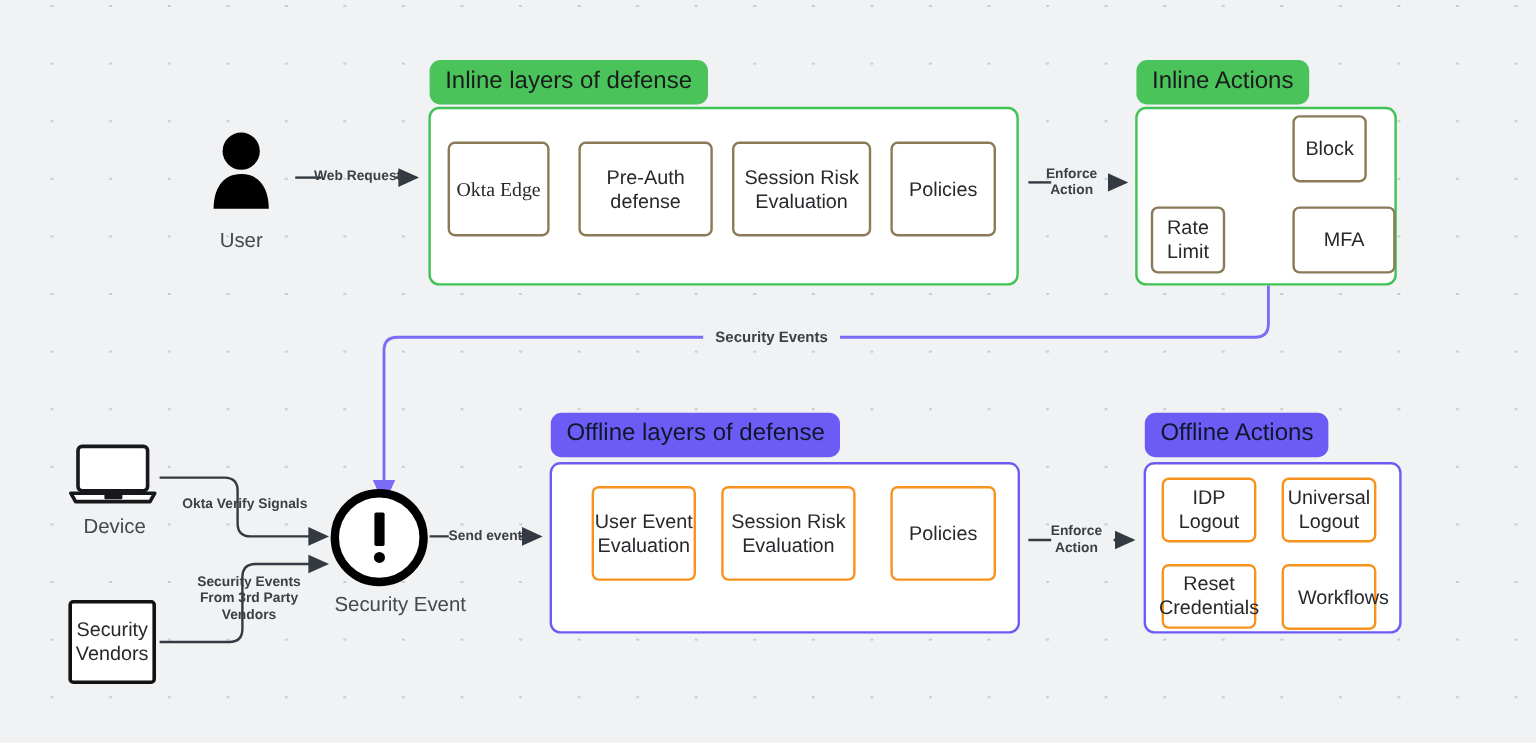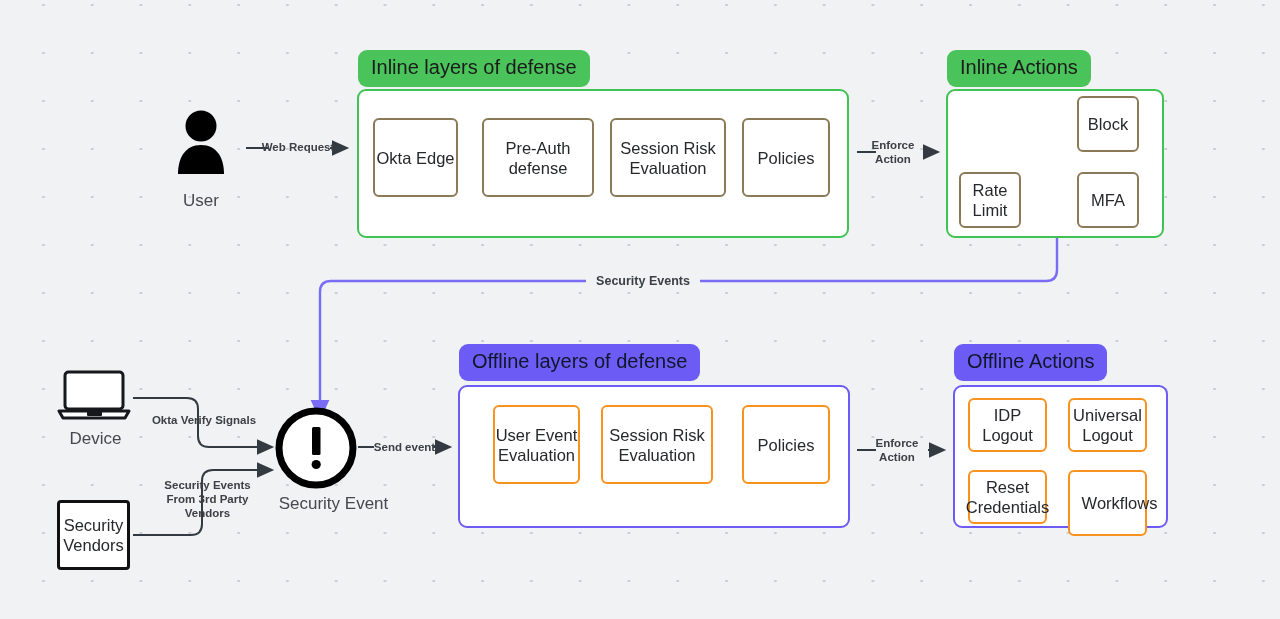--- a/index.html
+++ b/index.html
@@ -136,38 +136,38 @@
     </svg>
   </div>
   <div class="label" style="left:151px; top:190px; width:100px;">User</div>
 
   <div class="edge-label" style="left:253px; top:140px; width:90px;">Web Request</div>
 
   <div class="badge green" style="left:358px; top:50px;">Inline layers of defense</div>
 
   <div class="group-box green" style="left:357px; top:89px; width:492px; height:149px;"></div>
 
-  <div class="node brown" style="left:373px; top:118px; width:85px; height:79px;">Okta Edge</div>
+  <div class="node brown" style="left:373px; top:118px; width:85px; height:79px;font-family:Liberation Serif, serif;">Okta Edge</div>
   <div class="node brown" style="left:482px; top:118px; width:112px; height:79px;">Pre-Auth
 defense</div>
   <div class="node brown" style="left:610px; top:118px; width:116px; height:79px;">Session Risk
 Evaluation</div>
   <div class="node brown" style="left:742px; top:118px; width:88px; height:79px;">Policies</div>
 
   <div class="edge-label" style="left:858px; top:138px; width:70px;">Enforce
 Action</div>
 
   <div class="badge green" style="left:947px; top:50px;">Inline Actions</div>
 
   <div class="group-box green" style="left:946px; top:89px; width:218px; height:149px;"></div>
 
   <div class="node brown" style="left:1077px; top:96px; width:62px; height:56px;">Block</div>
   <div class="node brown" style="left:959px; top:172px; width:62px; height:56px;">Rate
 Limit</div>
-  <div class="node brown" style="left:1077px; top:172px; width:62px; height:56px;">MFA</div>
+  <div class="node brown" style="left:1077px; top:172px; width:86px; height:56px;">MFA</div>
 
   <div class="edge-label" style="left:588px; top:274px; width:110px; font-size:12.5px;">Security Events</div>
 
   <div class="laptop" style="left:57px; top:370px; width:78px; height:52px;">
     <svg width="78" height="52" viewBox="0 0 78 52">
       <rect x="8" y="2" width="58" height="37" rx="3.5" fill="#ffffff" stroke="#16181b" stroke-width="3"></rect>
       <path d="M2,41 L72,41 L68,48 L6,48 Z" fill="#ffffff" stroke="#16181b" stroke-width="3" stroke-linejoin="round"></path>
       <rect x="30" y="41.5" width="15" height="4.5" rx="1" fill="#16181b"></rect>
     </svg>
   </div>
@@ -209,15 +209,15 @@
   <div class="badge purple" style="left:954px; top:344px;">Offline Actions</div>
 
   <div class="group-box purple" style="left:953px; top:385px; width:215px; height:143px;"></div>
 
   <div class="node orange" style="left:968px; top:398px; width:79px; height:54px;">IDP
 Logout</div>
   <div class="node orange" style="left:1068px; top:398px; width:79px; height:54px;">Universal
 Logout</div>
   <div class="node orange" style="left:968px; top:470px; width:79px; height:54px; overflow:visible;">Reset
 Credentials</div>
-  <div class="node orange" style="left:1068px; top:470px; width:79px; height:66px; overflow:visible;padding-left:24px;">Workflows</div>
+  <div class="node orange" style="left:1068px; top:470px; width:79px; height:55px; overflow:visible;padding-left:24px;">Workflows</div>
 
 </div>
 
 </body></html>

